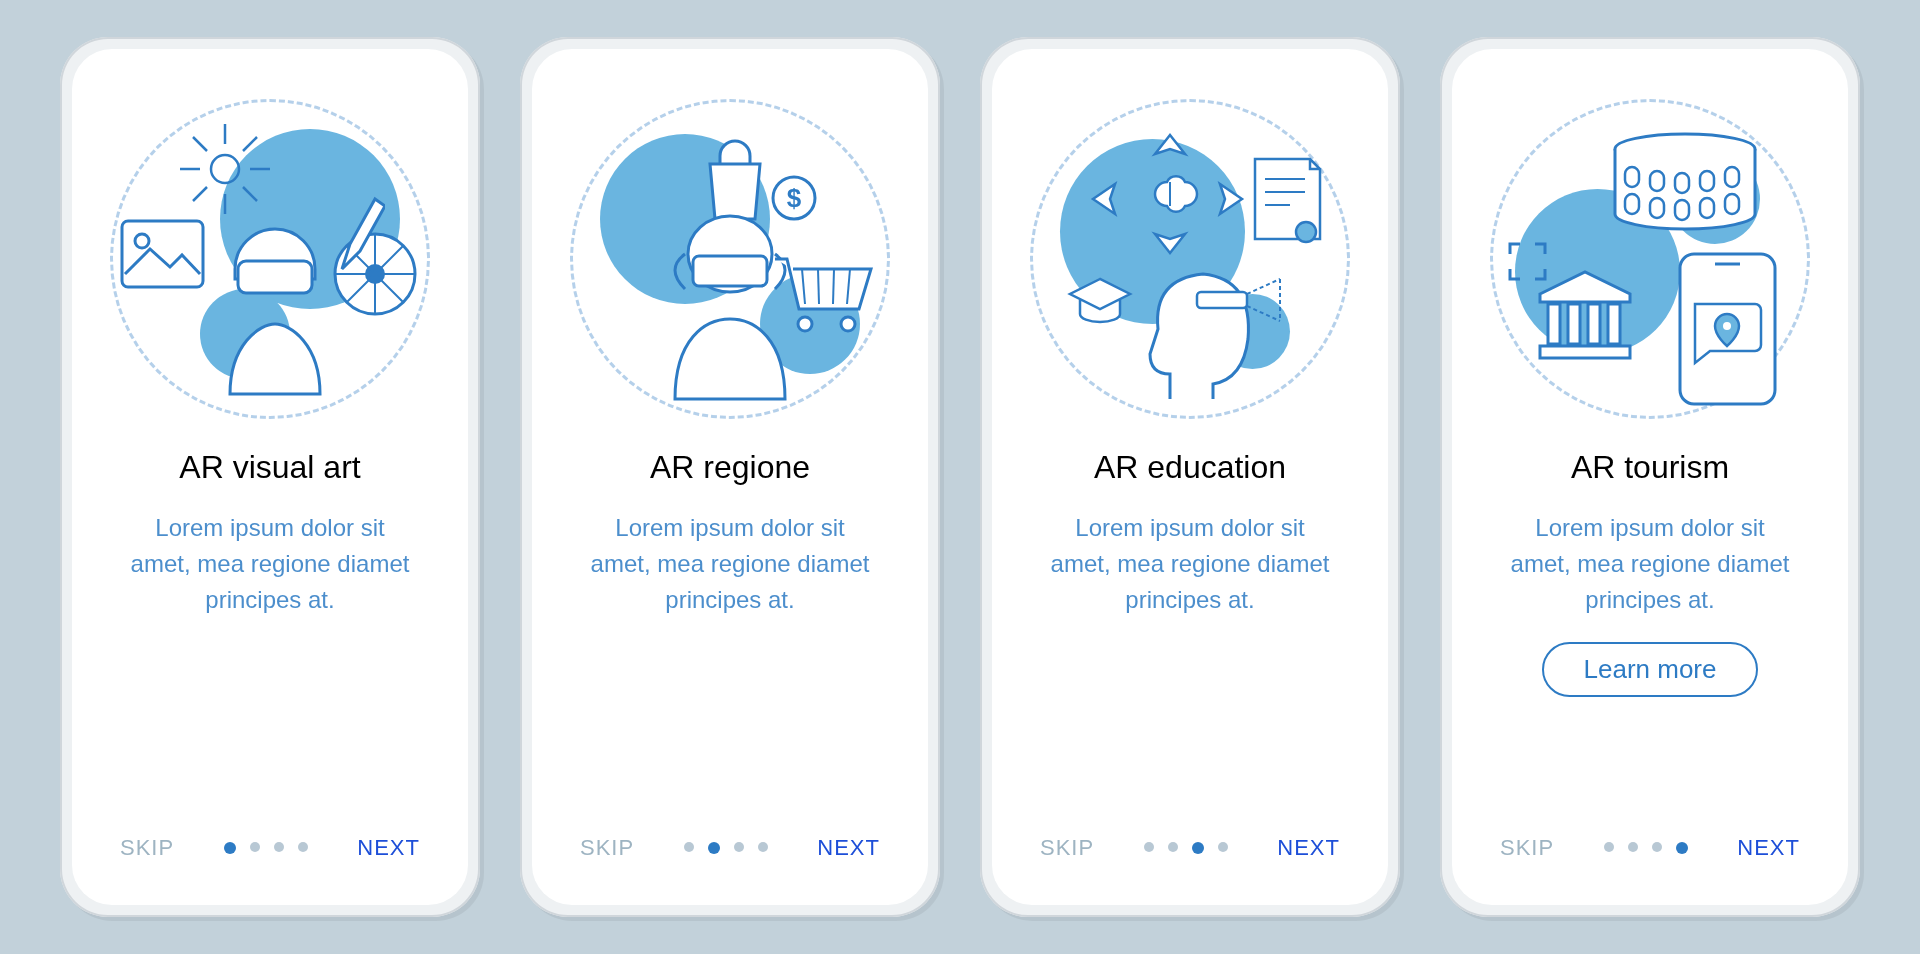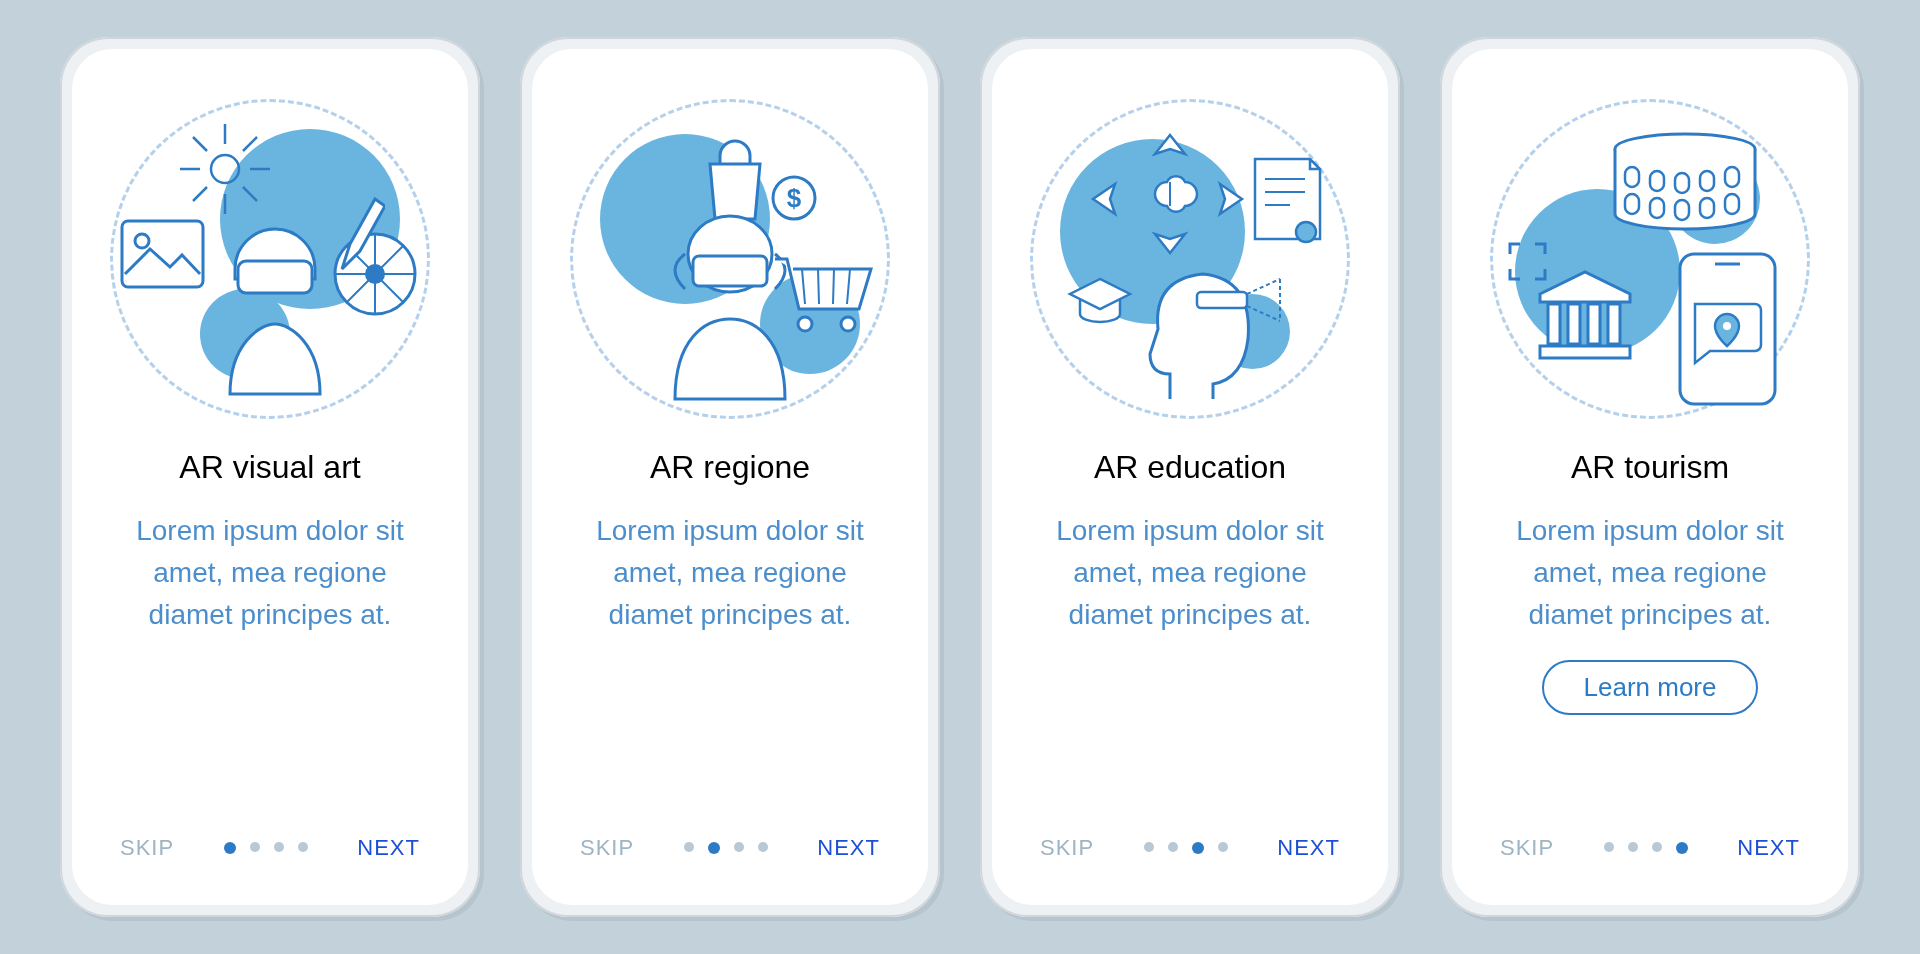--- a/index.html
+++ b/index.html
@@ -52,21 +52,21 @@
   border-radius: 50%;
 }
 .title {
   font-size: 32px;
   font-weight: 500;
   color: #000000;
   margin-bottom: 24px;
   text-align: center;
 }
 .description {
-  font-size: 28px;
+  font-size: 24px;
   line-height: 1.5;
   color: #2d7bc4;
   text-align: center;
   padding: 0 20px;
   opacity: 0.85;
 }
 .learn-more {
   margin-top: 24px;
   padding: 10px 40px;
   border: 2.5px solid #2d7bc4;

